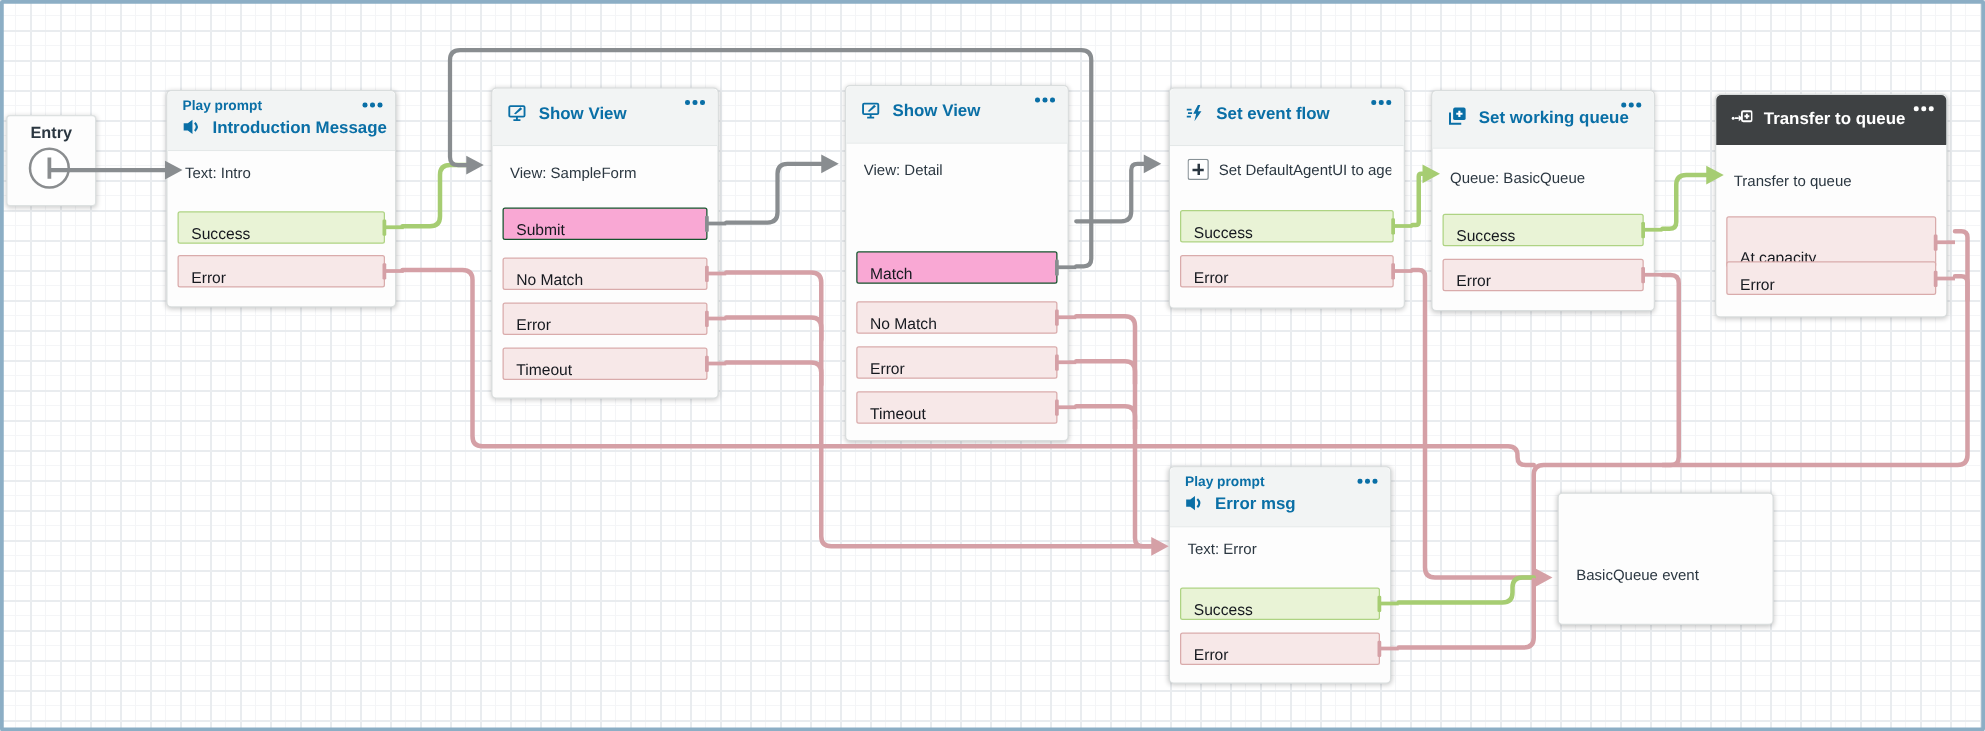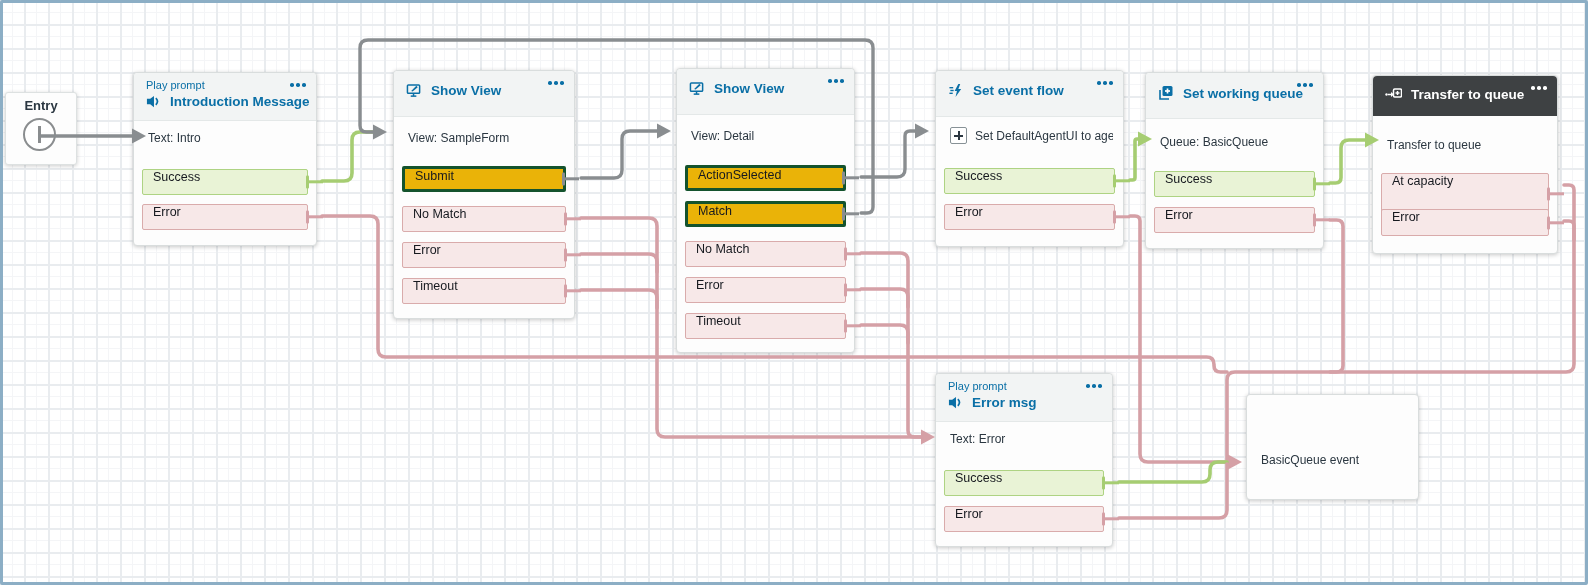--- a/index.html
+++ b/index.html
@@ -10,40 +10,40 @@
       linear-gradient(to right,#f4f5f7 1px,transparent 1px),
       linear-gradient(to bottom,#f4f5f7 1px,transparent 1px);
     background-size:24px 24px,24px 24px,12px 12px,12px 12px;}
   #frame{position:absolute;inset:0;border:3px solid #8caec5;border-radius:2px;pointer-events:none;z-index:6}
   .node{position:absolute;background:#fdfdfd;border:1px solid #d9dddd;border-radius:4px;
     box-shadow:0 1px 4px rgba(0,0,0,.22);z-index:2}
   .hdr{position:absolute;top:0;left:0;right:0;background:#f2f4f4;border-bottom:1px solid #e4e8e8;
     border-radius:4px 4px 0 0;padding:6px 10px 0 12px;box-sizing:border-box}
   .hdr.h46{height:46px}.hdr.h48{height:48px}.hdr.h40{height:40px}
   .hdr.dark{background:#3e4143;border-bottom-color:#3e4143}
-  .cat{display:block;font-size:11px;font-weight:400;color:#0a6fa6;margin:0 0 3px 0;line-height:12px}
+  .cat{display:block;font-size:11px;font-weight:700;color:#0a6fa6;margin:0 0 3px 0;line-height:12px}
   .trow{display:flex;align-items:center;gap:9px;margin-top:2px}
   .hdr.h46 .trow,.hdr.h40 .trow{margin-top:6px}
   .hdr.h40 .trow{margin-top:5px}
   .title{font-size:13.5px;font-weight:700;color:#0a6fa6;white-space:nowrap}
   .dark .title{color:#ffffff}
   .menu{position:absolute;top:9px;right:10px;cursor:pointer;line-height:0}
   .menu i{display:inline-block;width:3.6px;height:3.6px;border-radius:50%;background:#0a6fa6;margin-left:2.6px}
   .dark .menu i{background:#fff}
   .body-text{position:absolute;left:14px;right:10px;font-size:12px;color:#2b3741;white-space:nowrap;
     overflow:hidden;text-overflow:ellipsis;display:flex;align-items:center;gap:8px}
   .plusbox{flex:0 0 auto;width:15px;height:15px;border:1px solid #879196;border-radius:2px;position:relative;background:#fff}
   .plusbox:before,.plusbox:after{content:"";position:absolute;background:#2b3741}
   .plusbox:before{left:3px;right:3px;top:7px;height:1.6px}
   .plusbox:after{top:3px;bottom:3px;left:7px;width:1.6px}
   .row{position:absolute;left:8px;right:8px;height:26px;box-sizing:border-box;border-radius:2px;
-    font-size:12.5px;color:#16191f;padding-left:10px;display:flex;align-items:flex-start;cursor:pointer}
+    font-size:12.5px;color:#16191f;padding-left:10px;display:flex;align-items:flex-end;cursor:pointer}
   .row.success{background:#e9f3d6;border:1px solid #aed383;--pc:#a6cd72}
   .row.error{background:#f7e8e8;border:1px solid #d9abab;--pc:#d5a0a6}
-  .row.action{background:#eab308;border:3px solid #14532d;--pc:#898d90}
+  .row.action{background:#f9a8d4;border:1px solid #14532d;--pc:#898d90}
   .row:before{content:"";position:absolute;right:-2px;top:50%;transform:translateY(-50%);
     width:3.4px;height:13px;background:var(--pc);border-radius:1px}
   .row:after{content:"";position:absolute;right:-16px;top:50%;transform:translateY(-50%);
     width:15px;height:3.4px;background:var(--pc)}
   .icon{flex:0 0 auto;line-height:0}
   #entry-card{position:absolute;left:5px;top:92px;width:70px;height:71px;background:#fdfdfd;
     border:1px solid #dde1e1;border-radius:3px;box-shadow:0 1px 4px rgba(0,0,0,.2);z-index:2}
   #entry-label{font-size:13px;font-weight:700;color:#2b3741;text-align:center;margin-top:5px}
   #entry-circle{position:absolute;left:17px;top:25px;width:33px;height:33px;border:2.6px solid #8a8d8f;
     border-radius:50%;box-sizing:border-box;background:#fff}
@@ -125,23 +125,20 @@
               <line x1="7.5" y1="11" x2="7.5" y2="14" stroke="#0a6fa6" stroke-width="1.6"></line>
               <line x1="4.5" y1="14" x2="10.5" y2="14" stroke="#0a6fa6" stroke-width="1.6"></line>
               <path d="M5 8.5 L10.5 3 L12 4.5 L6.5 9z" fill="#0a6fa6"></path>
             </svg>
         </span>
         <span class="title">Show View</span>
       </div>
       <span class="menu"><i></i><i></i><i></i></span>
     </div>
     <div class="body-text" style="top:60px">View: Detail</div>
-    <div class="row action" style="top:96px">
-        <span>ActionSelected</span>
-      </div>
     <div class="row action" style="top:132px">
         <span>Match</span>
       </div>
     <div class="row error" style="top:172px">
         <span>No Match</span>
       </div>
     <div class="row error" style="top:208px">
         <span>Error</span>
       </div>
     <div class="row error" style="top:244px">

